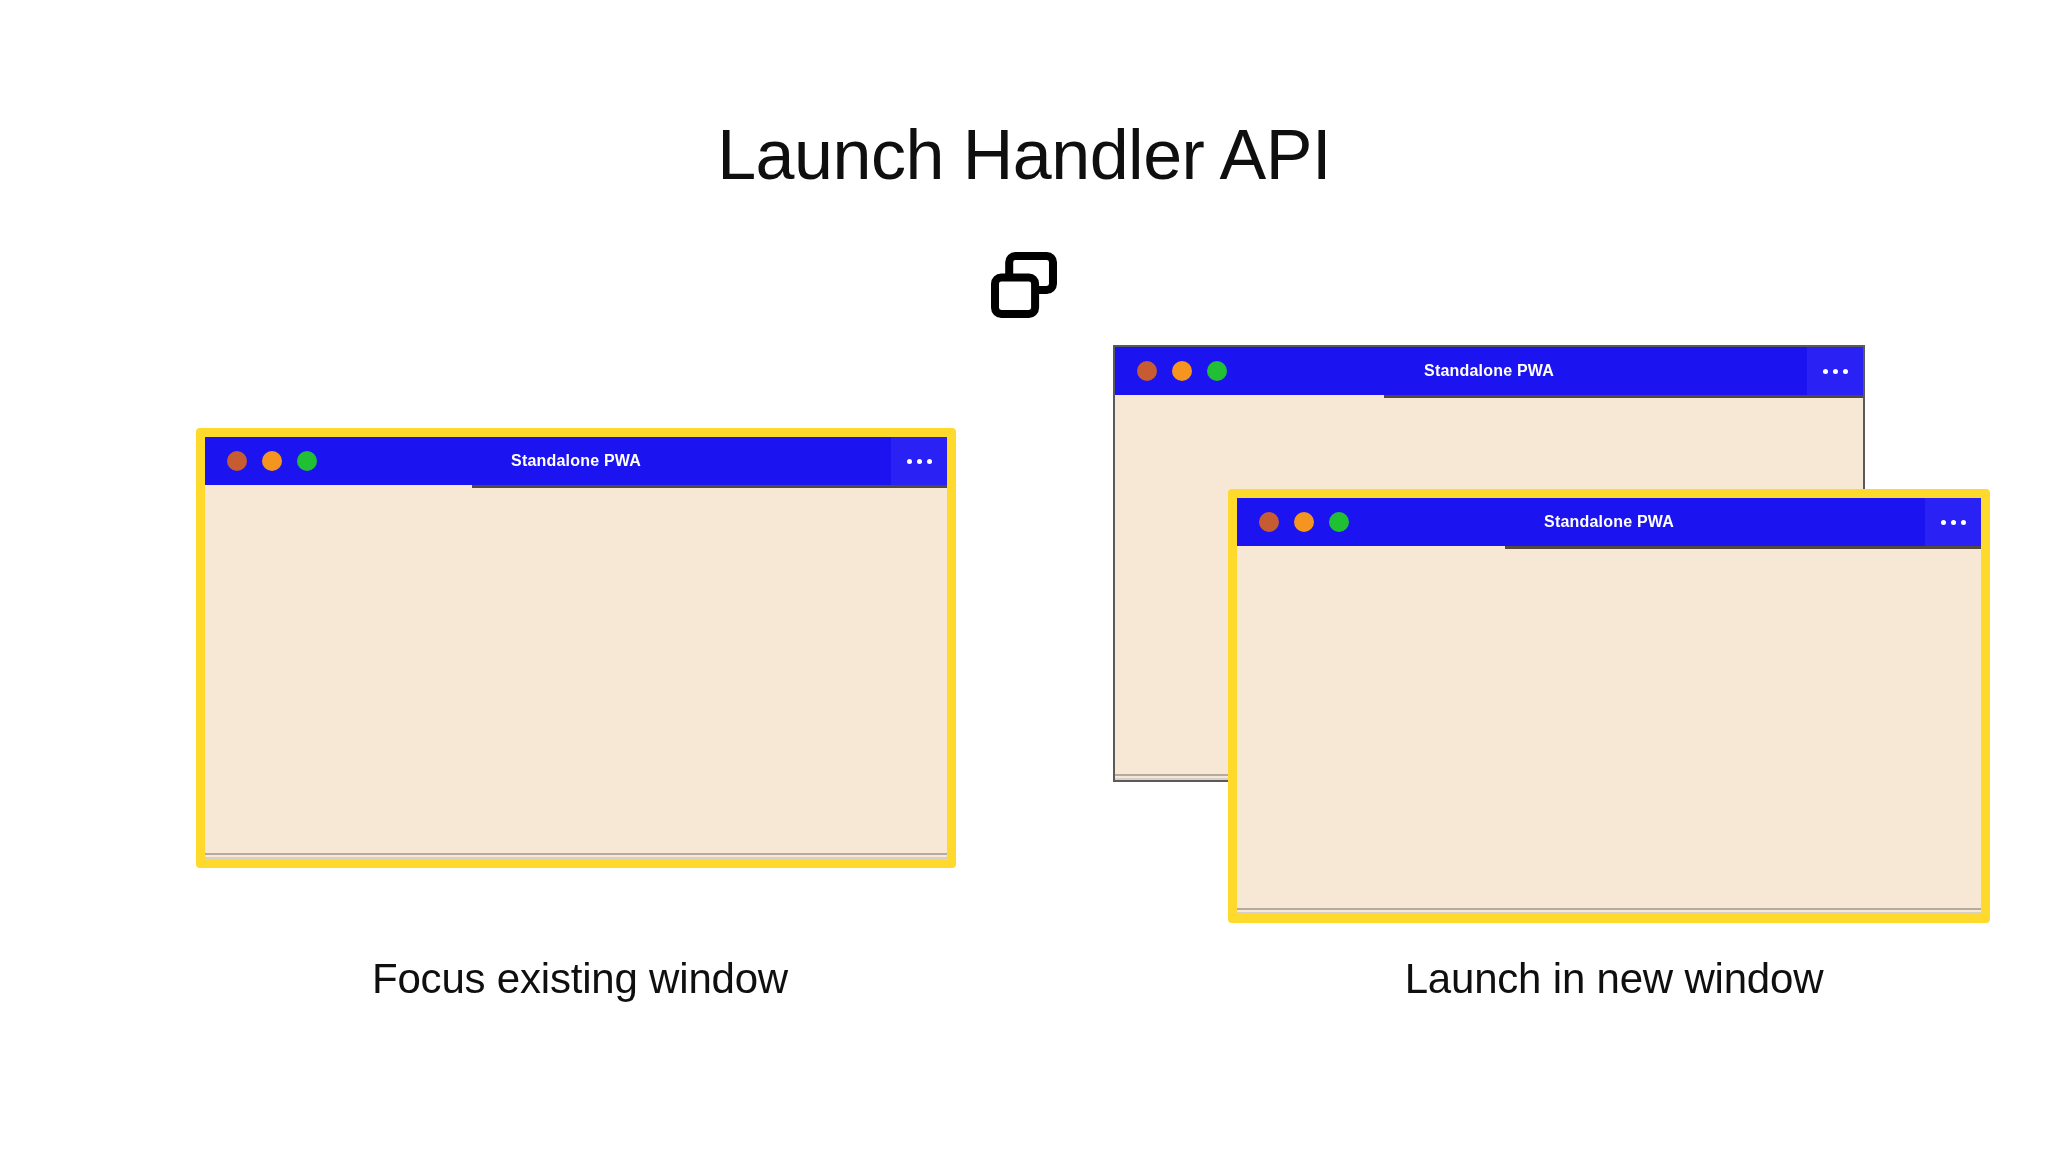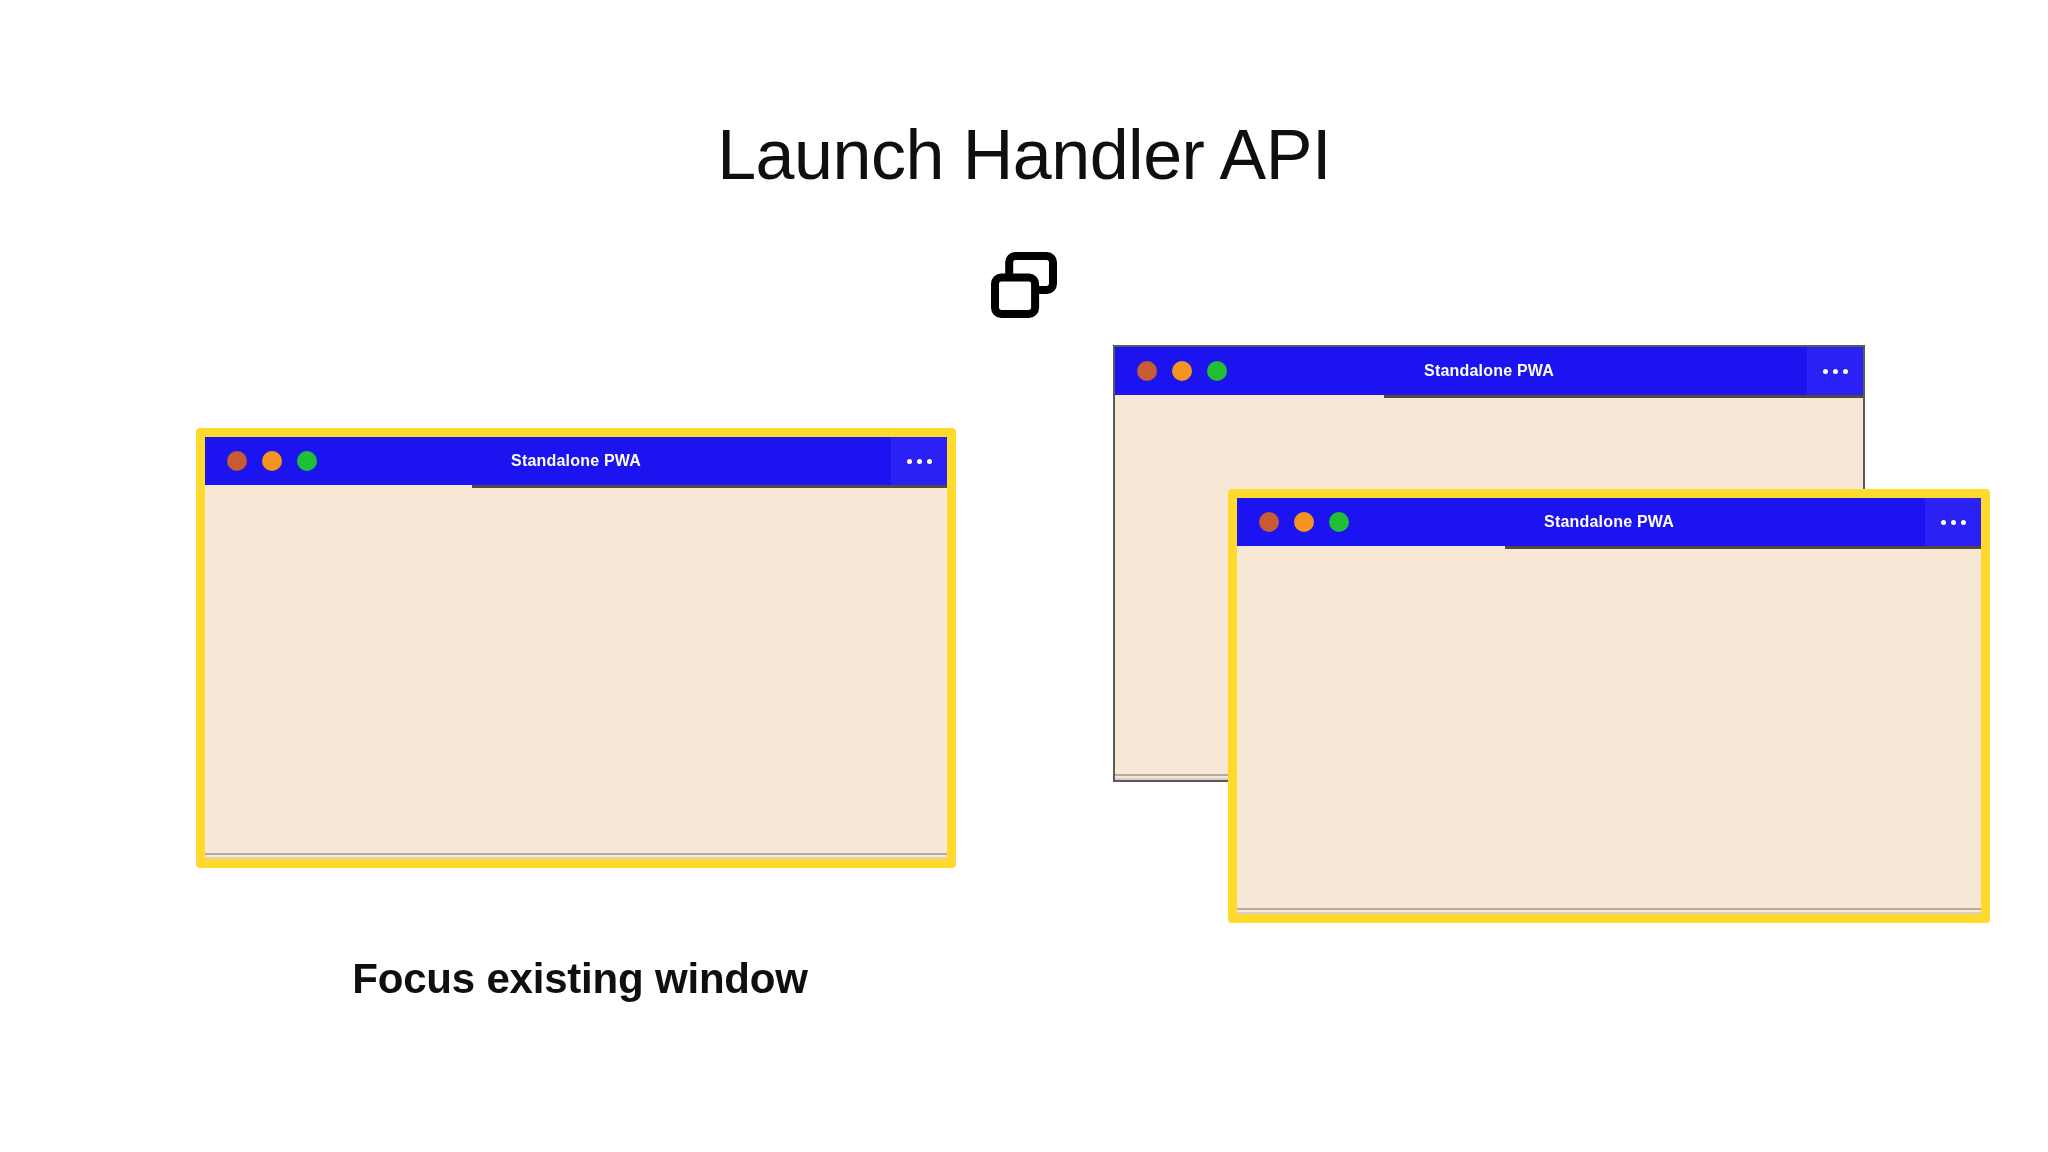--- a/index.html
+++ b/index.html
@@ -189,21 +189,20 @@
     color: #0f0f0f;
     white-space: nowrap;
     letter-spacing: -0.2px;
   }
 
   #caption-left {
     left: 0;
     top: 955px;
     width: 1160px;
     text-align: center;
-    font-weight: bold;
   }
 
   #caption-right {
     left: 1180px;
     top: 955px;
     width: 868px;
     text-align: center;
   }
 </style>
 </head>
@@ -279,14 +278,15 @@
         </div>
       </div>
       <div class="titlebar-shadow"></div>
       <div class="window-body"></div>
       <div class="window-footline"></div>
     </div>
   </div>
 
   <div class="caption" id="caption-left">Focus existing window</div>
 
+  <div class="caption" id="caption-right">Launch in new window</div>
 
 </div>
 
 </body></html>

